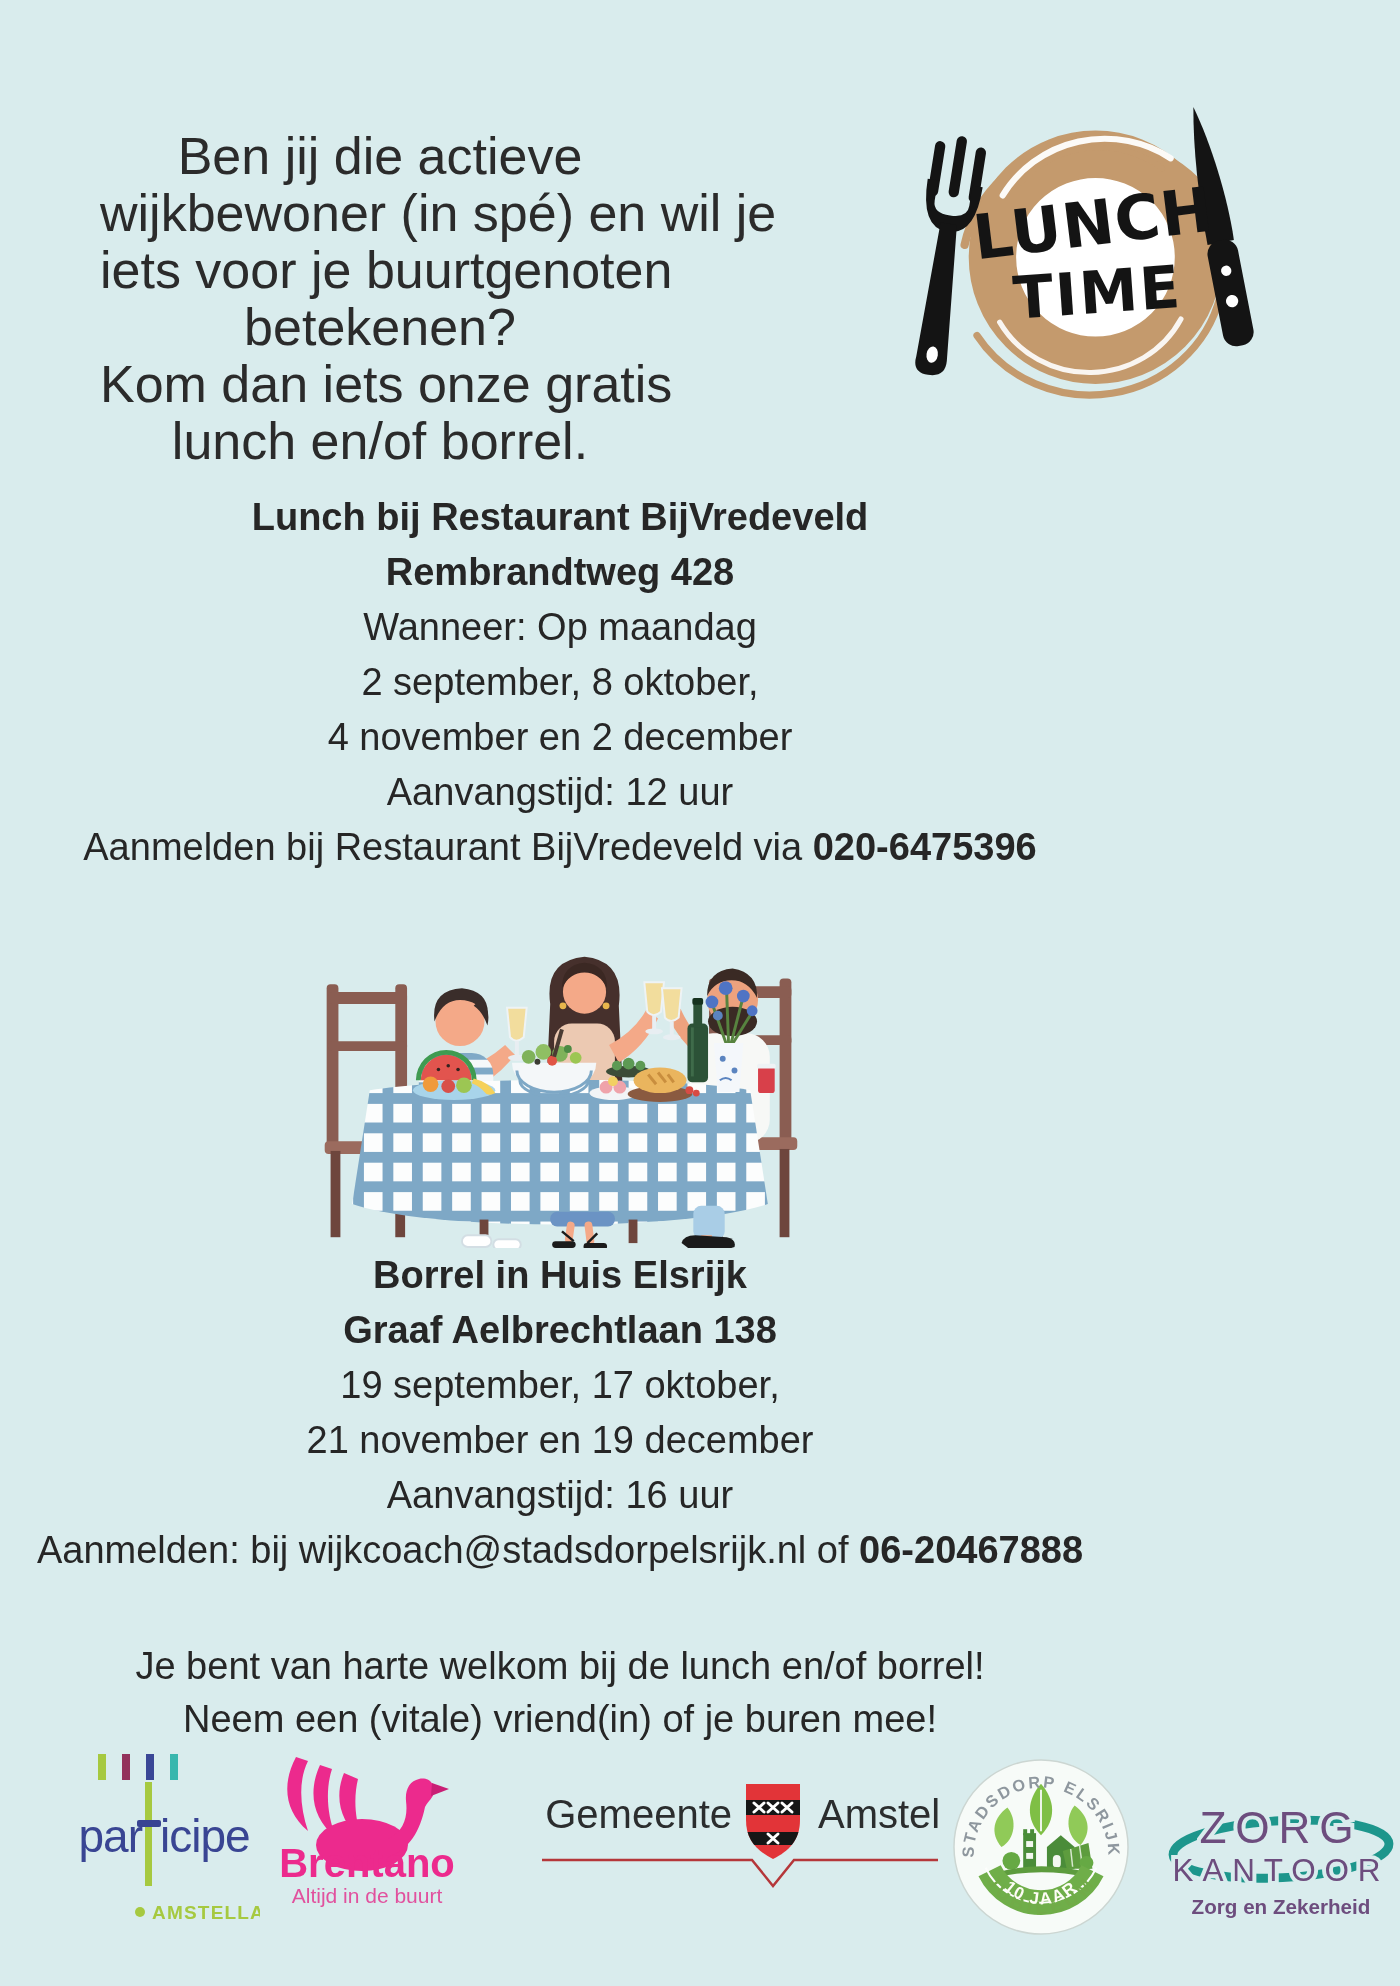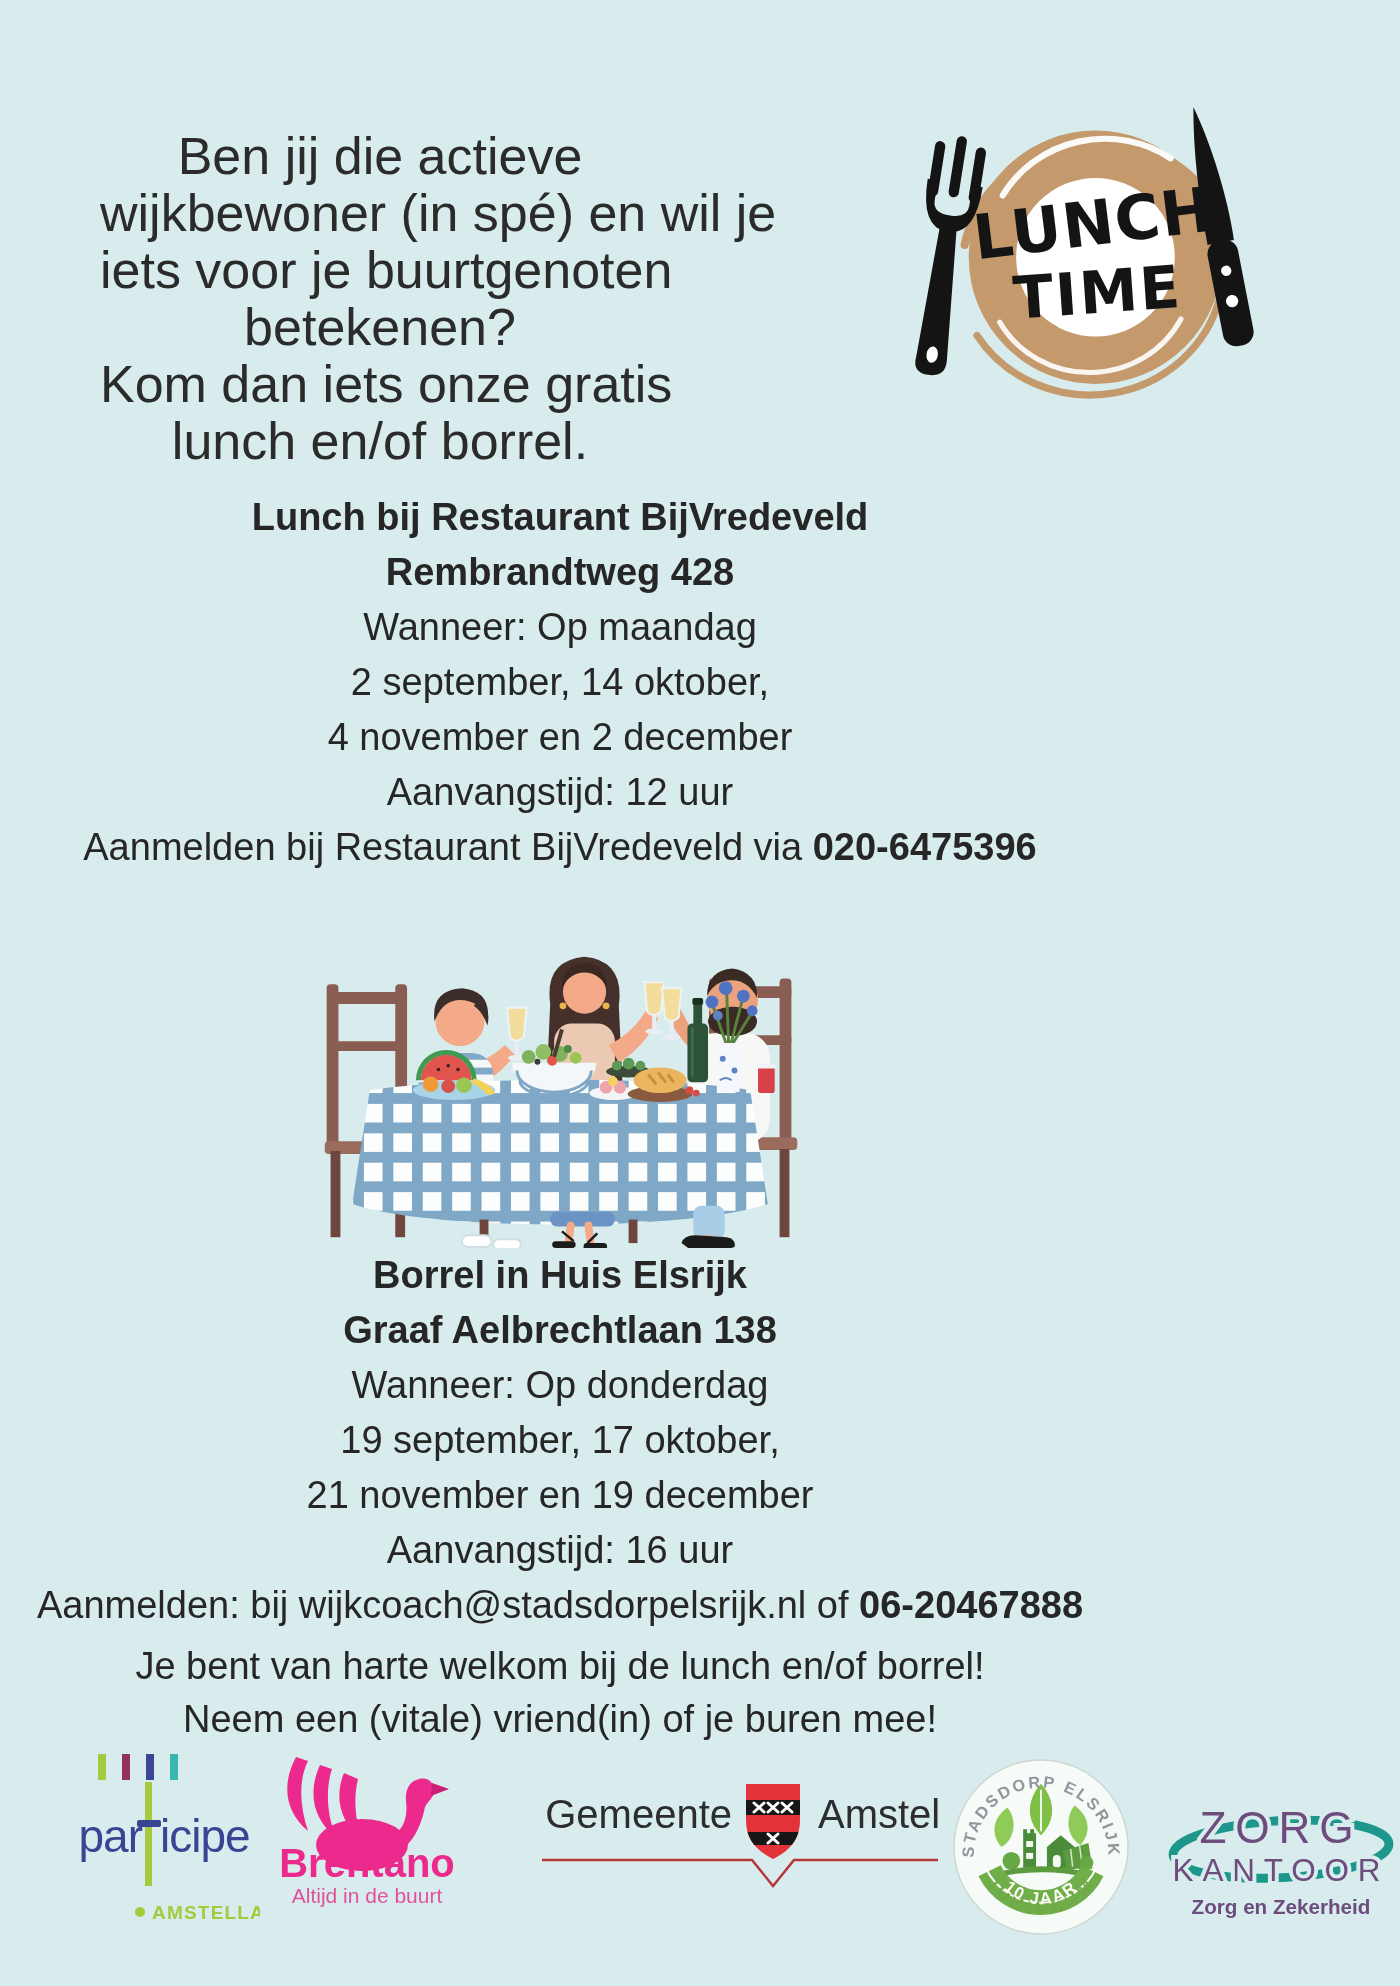--- a/index.html
+++ b/index.html
@@ -73,21 +73,21 @@
         <text class="handtext" x="183" y="160" font-size="60" text-anchor="middle" letter-spacing="1" transform="rotate(-7 183 140)">LUNCH</text>
         <text class="handtext" x="187" y="226" font-size="57" text-anchor="middle" letter-spacing="2" transform="rotate(-4 187 206)">TIME</text>
       </g>
     </svg>
   </div>
 
   <div class="abs col event1">
     <div class="tline bold">Lunch bij Restaurant BijVredeveld</div>
     <div class="tline bold">Rembrandtweg 428</div>
     <div class="tline">Wanneer: Op maandag</div>
-    <div class="tline">2 september, 14 oktober,</div>
+    <div class="tline">2 september, 8 oktober,</div>
     <div class="tline">4 november en 2 december</div>
     <div class="tline">Aanvangstijd: 12 uur</div>
     <div class="tline"><span>Aanmelden bij Restaurant BijVredeveld via </span><span class="b">020-6475396</span></div>
   </div>
 
   <div class="abs" style="left:305px;top:898px;width:510px;height:350px;">
     <svg width="510" height="350" viewBox="0 0 520 357">
       <defs>
         <pattern id="check" width="30" height="30" patternUnits="userSpaceOnUse">
           <rect width="30" height="30" fill="#fcfdfd"></rect>
@@ -251,21 +251,20 @@
         <path d="M384,352 Q386,344 398,344 L430,346 Q440,348 438,356 Q420,362 392,358 Z" fill="#1b1b1b"></path>
         <rect x="160" y="344" width="30" height="12" rx="6" fill="#ffffff" stroke="#d3dee4" stroke-width="2"></rect>
         <rect x="192" y="348" width="28" height="11" rx="5.5" fill="#ffffff" stroke="#d3dee4" stroke-width="2"></rect>
       </g>
     </svg>
   </div>
 
   <div class="abs col event2">
     <div class="tline bold">Borrel in Huis Elsrijk</div>
     <div class="tline bold">Graaf Aelbrechtlaan 138</div>
-    <div class="tline">Wanneer: Op donderdag</div>
     <div class="tline">19 september, 17 oktober,</div>
     <div class="tline">21 november en 19 december</div>
     <div class="tline">Aanvangstijd: 16 uur</div>
     <div class="tline"><span>Aanmelden: bij wijkcoach@stadsdorpelsrijk.nl of </span><span class="b">06-20467888</span></div>
   </div>
 
   <div class="abs col closing">
     <div class="tline">Je bent van harte welkom bij de lunch en/of borrel!</div>
     <div class="tline">Neem een (vitale) vriend(in) of je buren mee!</div>
   </div>

